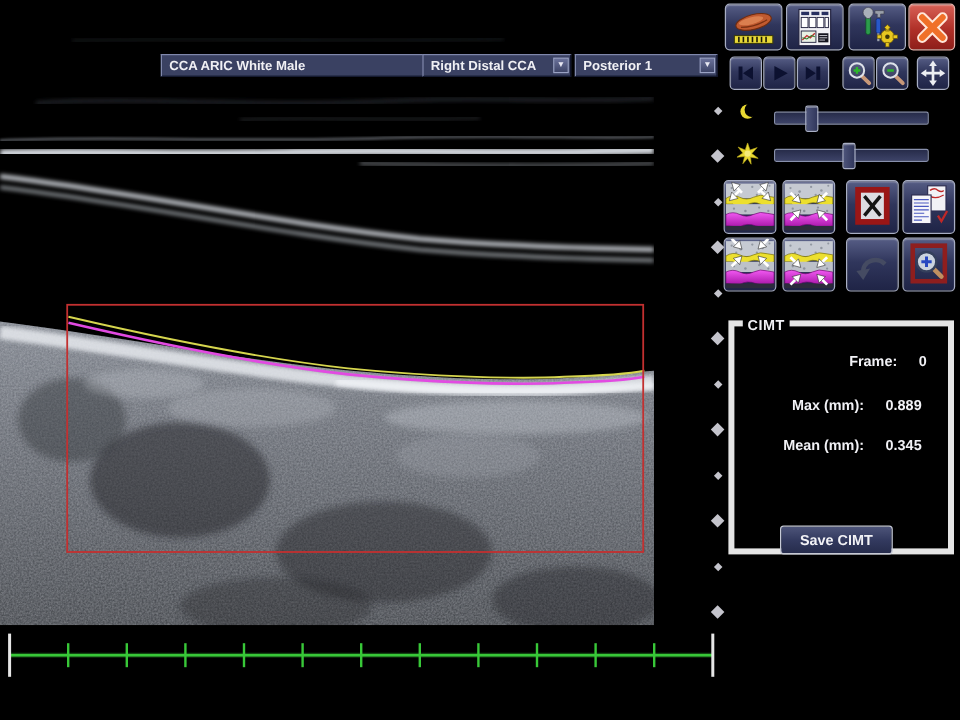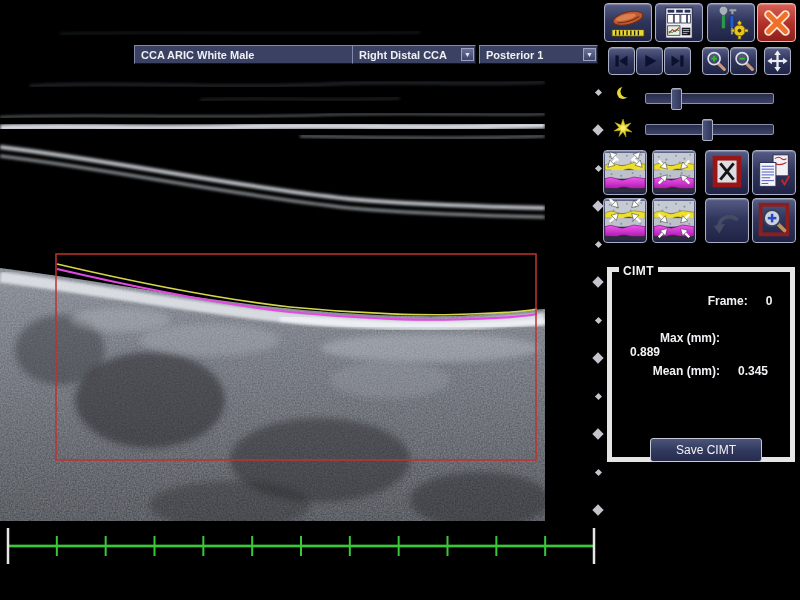--- a/index.html
+++ b/index.html
@@ -42,23 +42,23 @@
 
   
   #cimt{position:absolute;left:607px;top:267px;width:188px;height:195px;box-sizing:border-box;
       border:5px solid #e5e5e5;}
   #cimt-legend{position:absolute;top:-8px;left:7px;background:#000;padding:0 4px;
       color:#f2f2f6;font-size:12px;font-weight:bold;letter-spacing:.4px;}
   .cimt-row{position:absolute;left:0;width:188px;display:flex;color:#f2f2f6;
       font-size:12px;font-weight:bold;}
   .cimt-label{width:108px;text-align:right;}
   .cimt-value{margin-left:18px;text-align:left;}
-  #save-cimt{position:absolute;left:38px;top:166px;width:112px;height:24px;box-sizing:border-box;
+  #save-cimt{position:absolute;left:38px;top:166px;width:94px;height:24px;box-sizing:border-box;
       background:linear-gradient(180deg,#4d5479,#333a5f 50%,#262c4c);border:1px solid #c6cad6;
-      border-radius:3px;color:#f2f2f6;font-size:12px;font-weight:normal;
+      border-radius:3px;color:#f2f2f6;font-size:12px;font-weight:bold;
       font-family:"Liberation Sans",sans-serif;cursor:pointer;}
 
   
   #ruler-svg{position:absolute;left:0;top:525px;}
 </style>
 </head>
 <body>
 
 <div id="app">
 
@@ -406,21 +406,21 @@
       <div class="dia" style="height: 5px; width: 5px; left: 595.5px; top: 469.5px; background: rgb(196, 196, 204);"></div>
       <div class="dia" style="height: 8px; width: 8px; left: 594px; top: 506px; background: rgb(196, 196, 204);"></div>
     </div>
 
   <div id="cimt">
     <div id="cimt-legend">CIMT</div>
     <div class="cimt-row" style="top:22px;justify-content:center;">
       <span class="cimt-label">Frame:</span>
       <span class="cimt-value">0</span>
     </div>
-    <div class="cimt-row" style="top:59px;flex-direction:column;">
+    <div class="cimt-row" style="top:59px;">
       <span class="cimt-label">Max (mm):</span>
       <span class="cimt-value">0.889</span>
     </div>
     <div class="cimt-row" style="top:92px;">
       <span class="cimt-label">Mean (mm):</span>
       <span class="cimt-value">0.345</span>
     </div>
     <button id="save-cimt">Save CIMT</button>
   </div>
 

